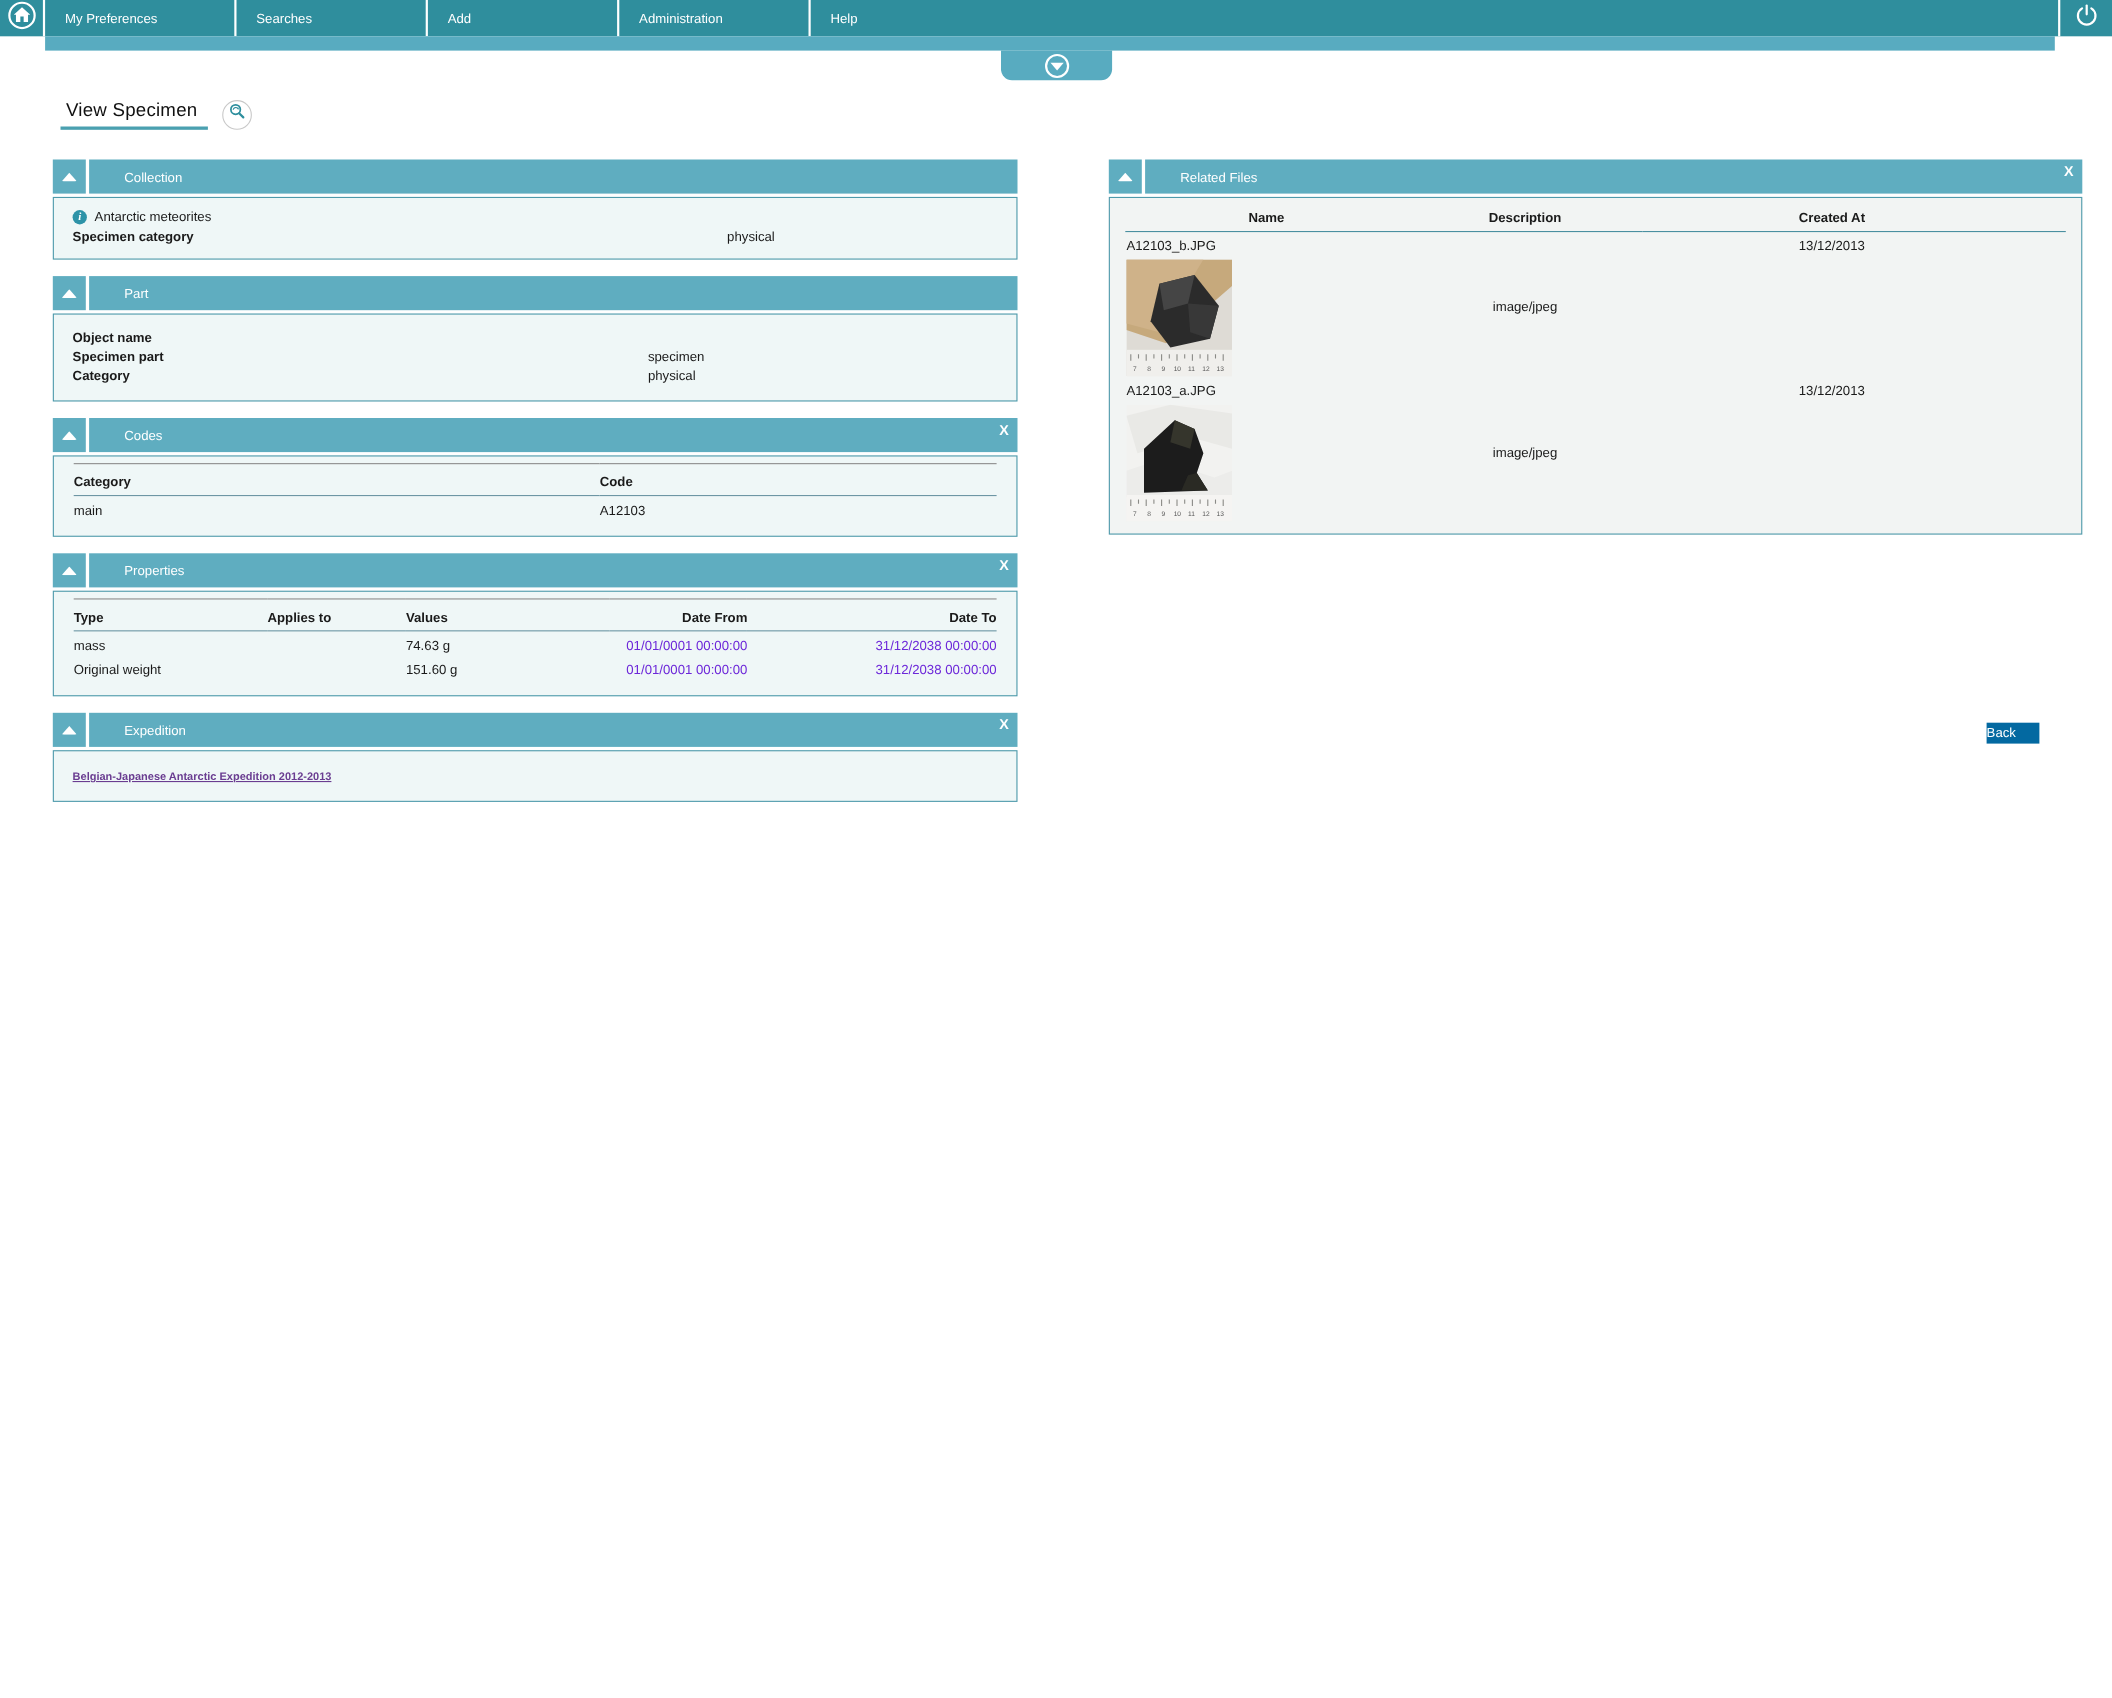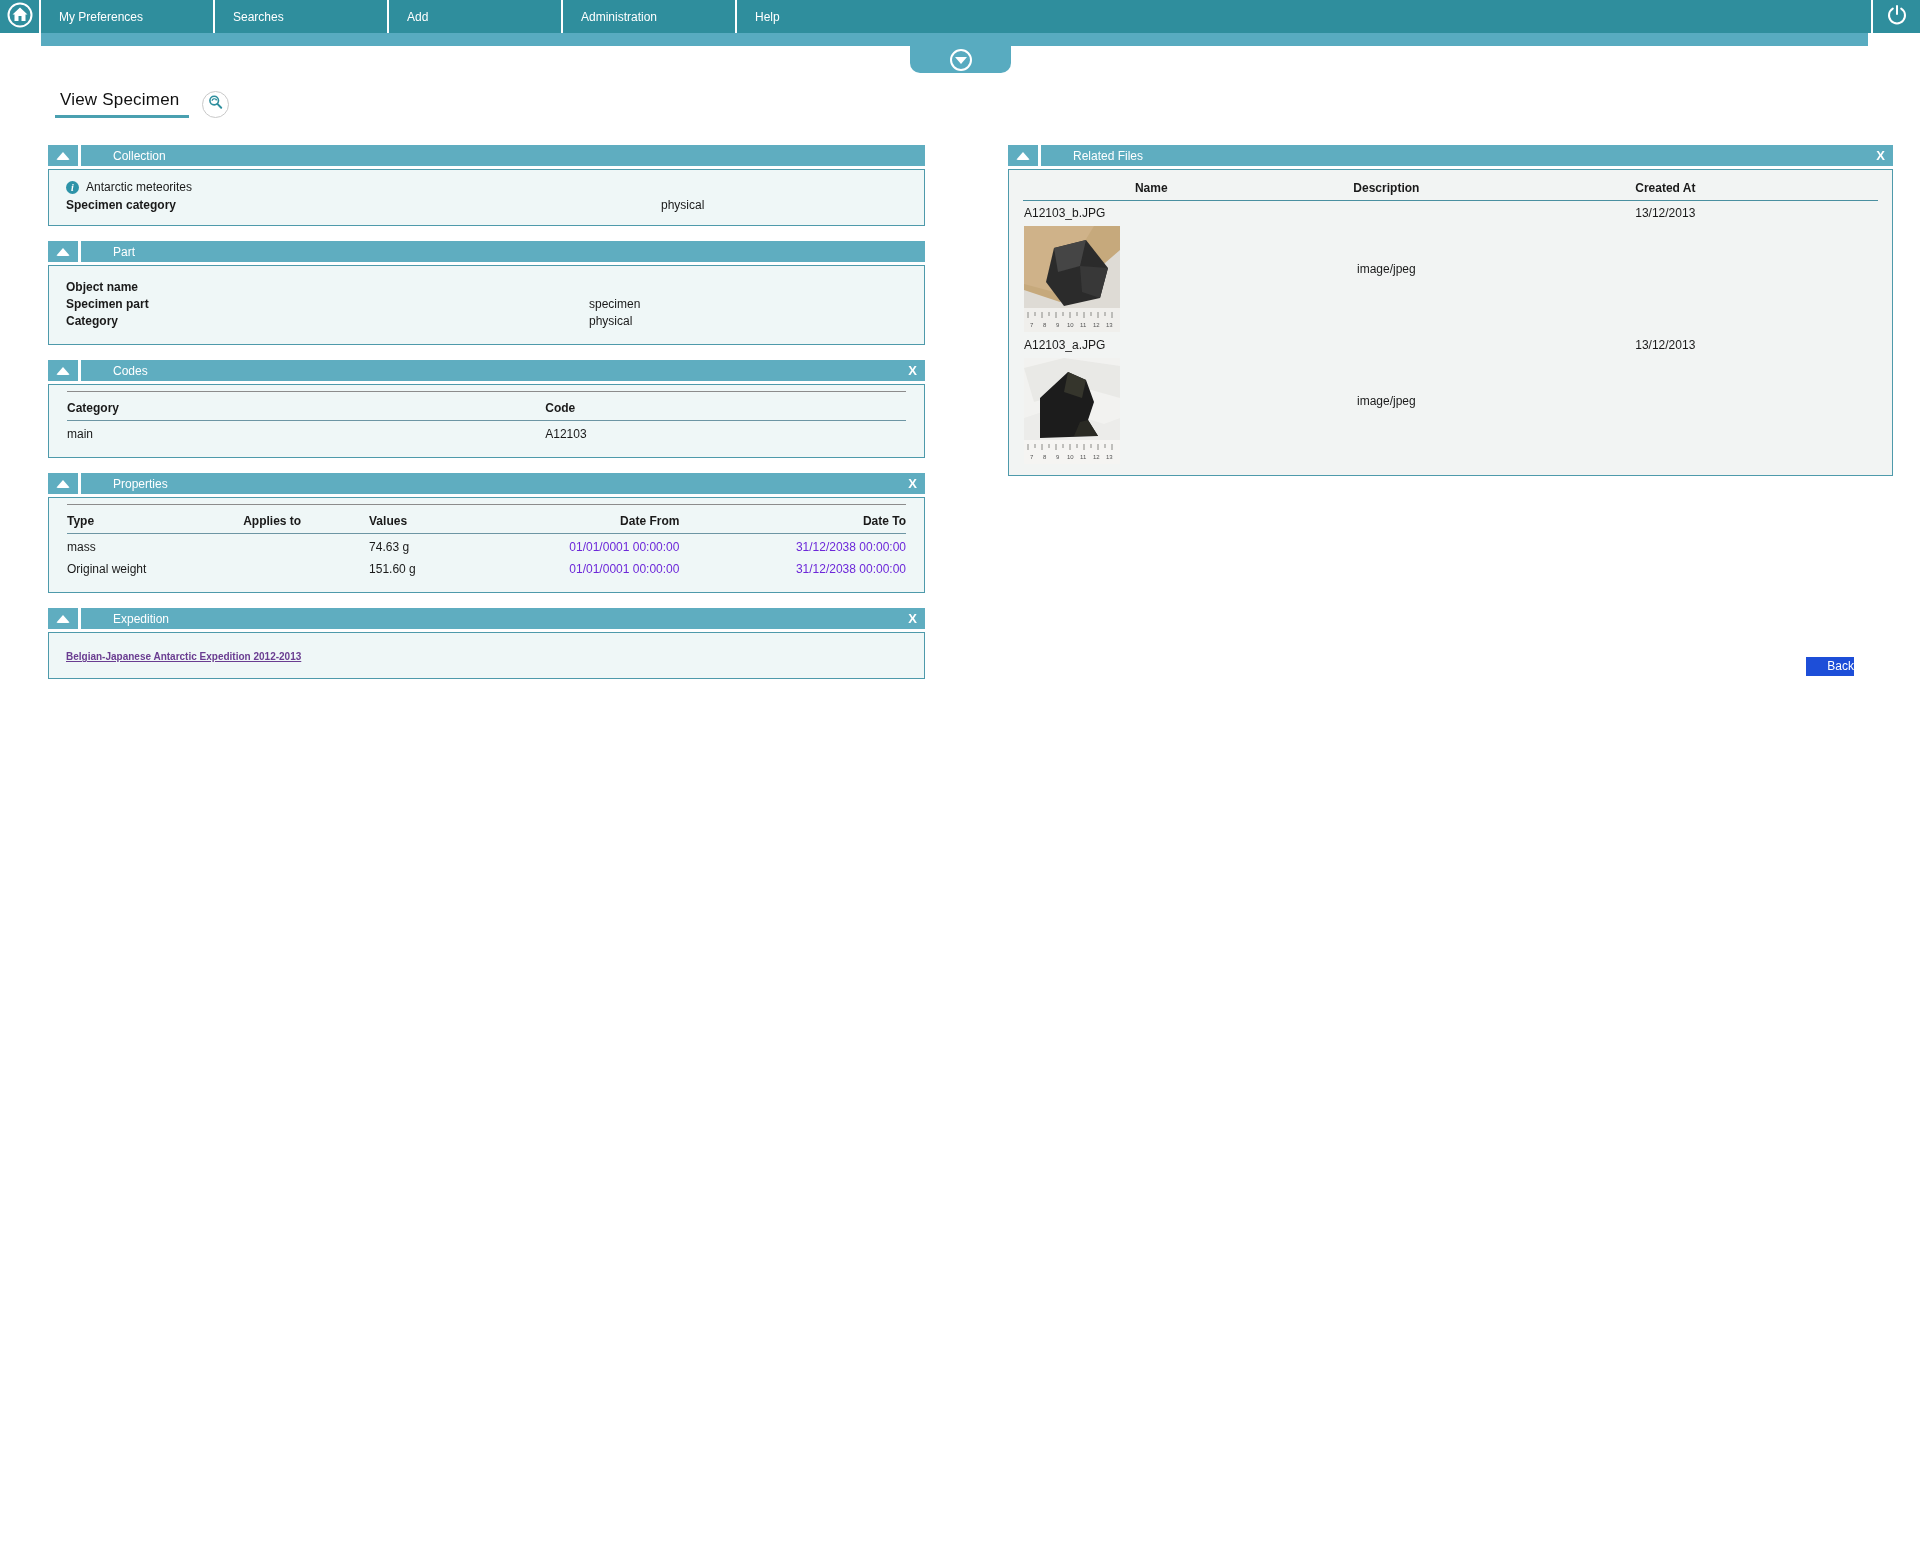--- a/index.html
+++ b/index.html
@@ -20,21 +20,21 @@
 
   
   .page-title-wrap { position:absolute; left:55px; top:90px; display:flex; align-items:center; gap:13px; }
   .page-title { font-size:17px; color:#101010; padding:0 10px 5px 5px; border-bottom:3px solid #4aa0b0; letter-spacing:.2px; }
   .title-icon-btn { width:27px; height:27px; border:1px solid #c9c9c9; border-radius:50%; background:#fff; display:flex; align-items:center; justify-content:center; cursor:pointer; }
 
   
   .col-left  { position:absolute; left:48px;   top:145px; width:877px; }
   .col-right { position:absolute; left:1008px; top:145px; width:885px; }
   .panel { margin-bottom:15px; }
-  .panel-head { display:flex; height:21px; }
+  .panel-head { display:flex; height:31px; }
   .collapse-box { width:30px; background:#5fadc0; display:flex; align-items:center; justify-content:center; margin-right:3px; cursor:pointer; }
   .tri-up { width:0; height:0; border-left:7px solid transparent; border-right:7px solid transparent; border-bottom:8px solid #fff; border-radius:2px; }
   .head-bar { flex:1; background:#5fadc0; color:#fff; font-size:12px; display:flex; align-items:center; padding-left:32px; position:relative; }
   .head-close { position:absolute; right:8px; top:4px; color:#fff; font-weight:bold; font-size:13px; line-height:13px; cursor:pointer; }
   .panel-body { margin-top:3px; border:1px solid #4e9aab; background:#eff7f7; }
 
   .kv-row { display:flex; font-size:12px; color:#1a1a1a; line-height:17px; }
   .kv-label { font-weight:bold; }
   .info-row { display:flex; align-items:center; gap:7px; font-size:12px; color:#1a1a1a; margin-bottom:3px; }
   .info-icon { width:13px; height:13px; border-radius:50%; background:#2d93a8; color:#fff; font-size:10px; font-weight:bold; font-style:italic; display:flex; align-items:center; justify-content:center; font-family:"Liberation Serif",serif; flex:none; }
@@ -59,21 +59,21 @@
   table.rf { width:100%; border-collapse:collapse; font-size:12px; color:#1a1a1a; table-layout:fixed; }
   table.rf th { font-weight:bold; text-align:center; padding:7px 0 5px 0; border-bottom:1px solid #4a8fa0; }
   table.rf col.c1 { width:30%; } table.rf col.c2 { width:25%; } table.rf col.c3 { width:45%; }
   table.rf th.desc, table.rf td.desc { text-align:center; }
   table.rf th.created, table.rf td.created { padding-left:142px; text-align:left; }
   table.rf td { vertical-align:top; padding-top:5px; }
   table.rf td.desc { vertical-align:middle; }
   .thumb { display:block; margin-top:6px; cursor:pointer; }
   .file-name { cursor:pointer; }
 
-  .back-btn { position:absolute; left:1806px; top:657px; width:48px; height:19px; background:#1d4ed8; color:#fff; font-size:12px; border:none; font-family:"Liberation Sans",sans-serif; cursor:pointer; line-height:19px; text-align:right; padding:0; }
+  .back-btn { position:absolute; left:1806px; top:657px; width:48px; height:19px; background:#0369a1; color:#fff; font-size:12px; border:none; font-family:"Liberation Sans",sans-serif; cursor:pointer; line-height:19px; text-align:left; padding:0; }
 </style>
 </head>
 <body>
 
 <div class="stage">
 
   <div class="navbar">
     <div class="nav-home">
       <span>
         <svg width="26" height="26" viewBox="0 0 26 26">

